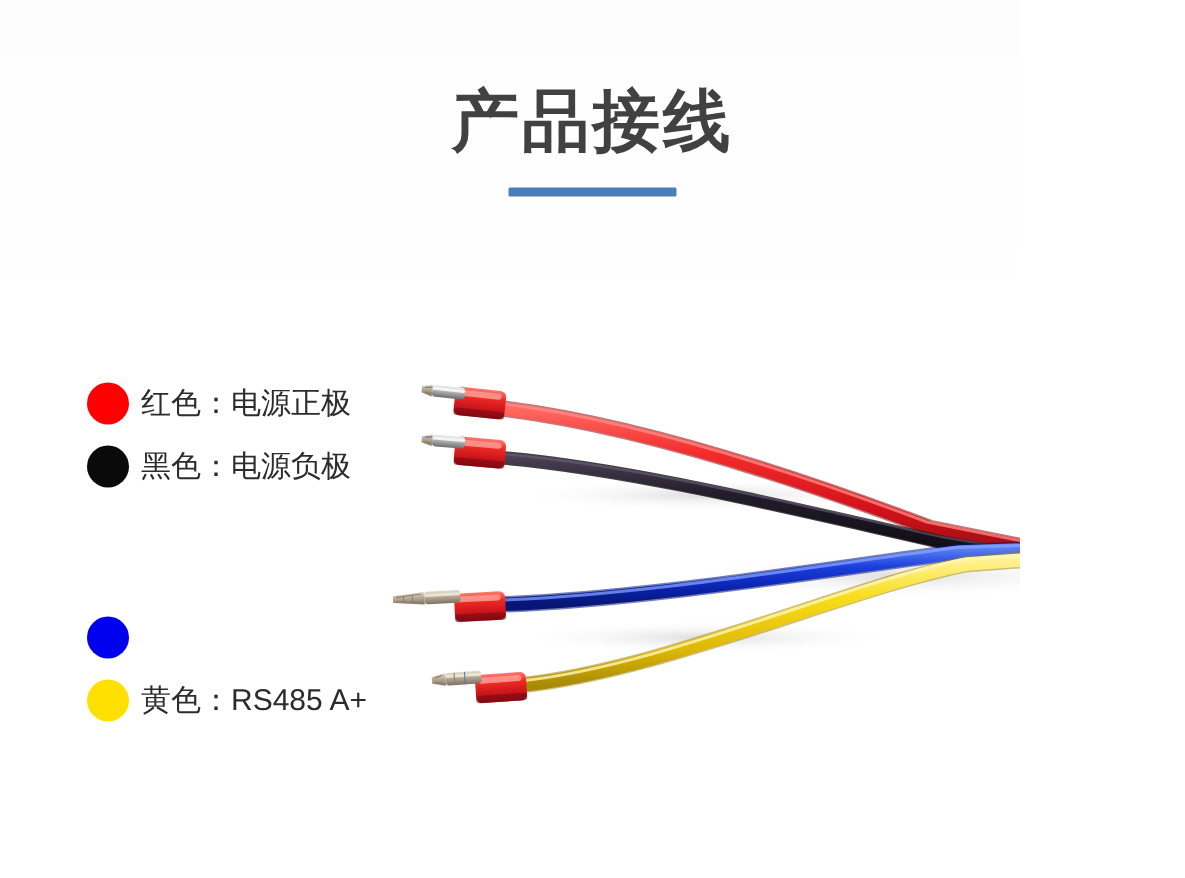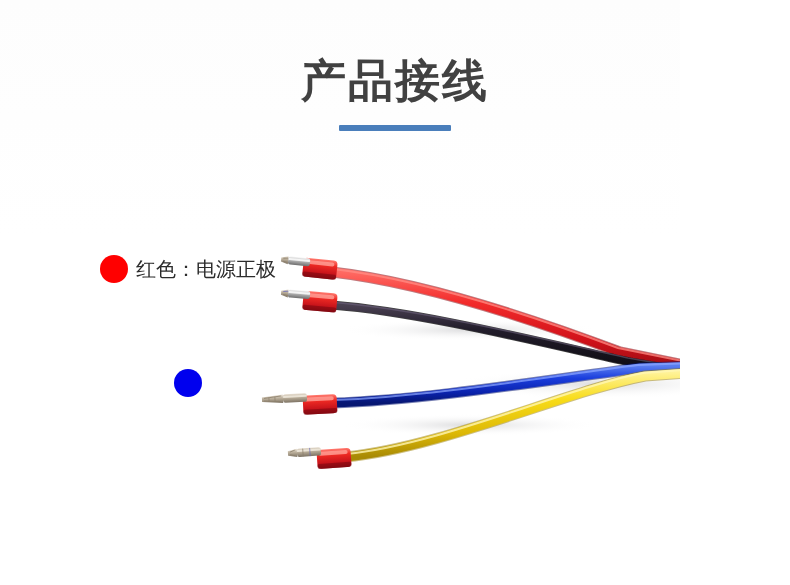--- a/index.html
+++ b/index.html
@@ -55,21 +55,20 @@
     top: 248px;
     width: 260px;
   }
   .legend-group-gap {
     height: 72px;
   }
   .legend-row {
     display: flex;
     align-items: center;
     height: 42px;
-    justify-content: center;
   }
   .legend-dot {
     width: 28px;
     height: 28px;
     border-radius: 50%;
     flex: 0 0 auto;
   }
   .legend-label {
     margin-left: 8px;
     font-size: 20px;
@@ -249,23 +248,31 @@
     </g>
   </svg>
 
   <div class="legend">
 
     <div class="legend-row">
       <span class="legend-dot" style="background:#ff0000"></span>
       <span class="legend-label">红色：电源正极</span>
     </div>
 
+    <div class="legend-row">
+      <span class="legend-dot" style="background:#0a0a0a"></span>
+      <span class="legend-label">黑色：电源负极</span>
+    </div>
 
     <div class="legend-group-gap"></div>
 
     <div class="legend-row">
       <span class="legend-dot" style="background:#0000ee"></span>
     </div>
 
+    <div class="legend-row">
+      <span class="legend-dot" style="background:#ffe000"></span>
+      <span class="legend-label">黄色：RS485 A+</span>
+    </div>
 
   </div>
 
 </div>
 
 </body></html>

